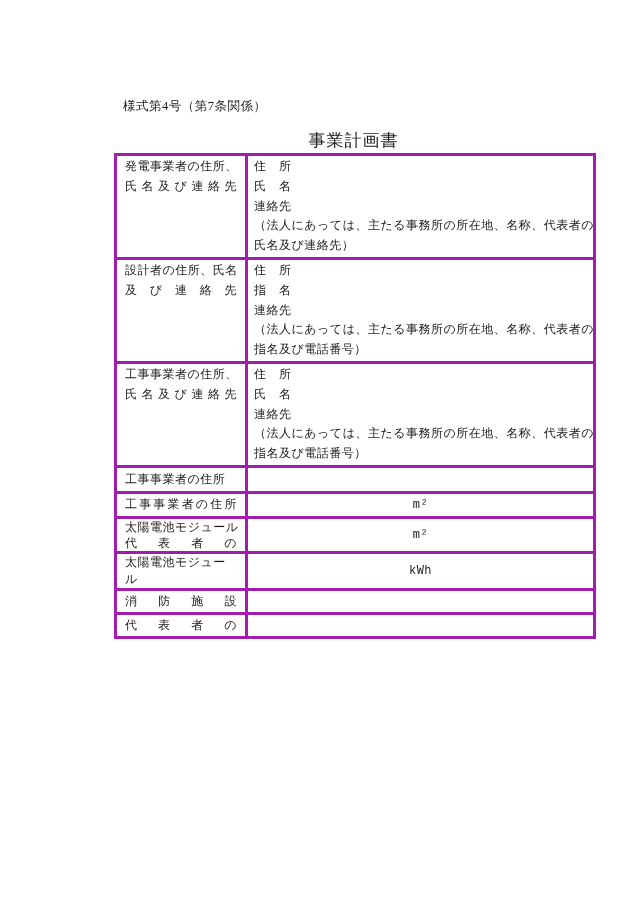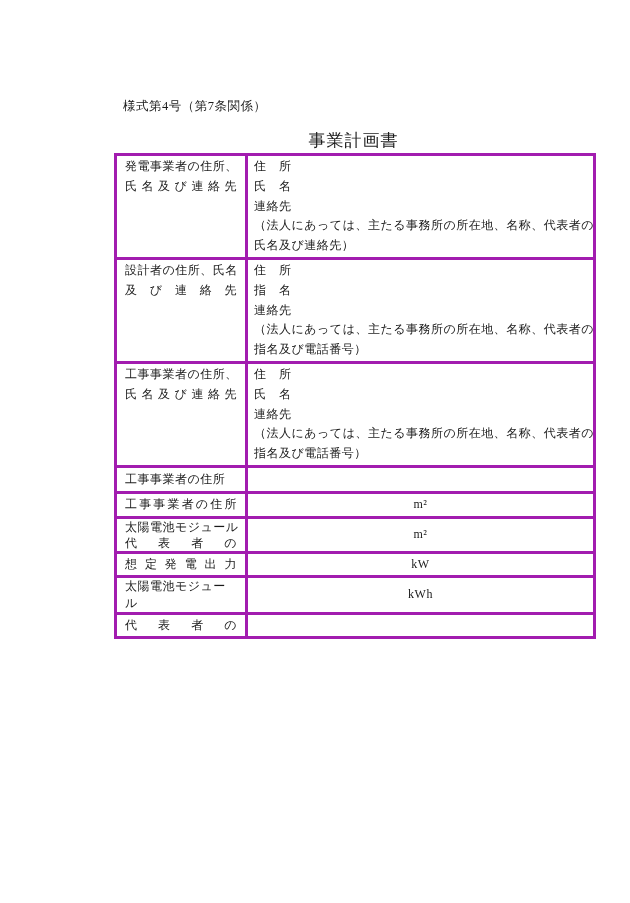--- a/index.html
+++ b/index.html
@@ -52,20 +52,21 @@
   .tall .ln { line-height: 19.8px; white-space: nowrap; }
   .just {
     text-align: justify;
     text-align-last: justify;
     text-justify: inter-character;
     white-space: normal;
   }
   .mod-line { line-height: 16px; white-space: nowrap; }
   .unit {
     text-align: center;
+    font-family: Liberation Mono, monospace;
   }
   .unit-spaced { letter-spacing: 4px; }
   .h101 { height: 101px; }
   .h26 { height: 26px; }
   .h25 { height: 25px; }
   .h34 { height: 34px; padding-left: 12px; }
   .h24 { height: 24px; }
 </style>
 </head>
 <body>
@@ -146,38 +147,38 @@
     <tr class="short h34">
       <td class="label-cell">
         <div class="mod-line">太陽電池モジュール</div>
         <div class="mod-line just">代表者の</div>
       </td>
       <td class="value-cell unit">
         <span>m²</span>
       </td>
     </tr>
 
-    <tr class="short h24">
-      <td class="label-cell">
-        <div class="just">想定発電出力</div>
-      </td>
-      <td class="value-cell unit unit-spaced">
-        <span>kW</span>
-      </td>
-    </tr>
 
     <tr class="short h24">
       <td class="label-cell">
         <div>太陽電池モジュール</div>
       </td>
       <td class="value-cell unit unit-spaced">
         <span>kWh</span>
       </td>
     </tr>
 
+    <tr class="short h24">
+      <td class="label-cell">
+        <div class="just">消防施設</div>
+      </td>
+      <td class="value-cell">
+        <div></div>
+      </td>
+    </tr>
 
     <tr class="short h24">
       <td class="label-cell">
         <div class="just">代表者の</div>
       </td>
       <td class="value-cell">
         <div></div>
       </td>
     </tr>
 

